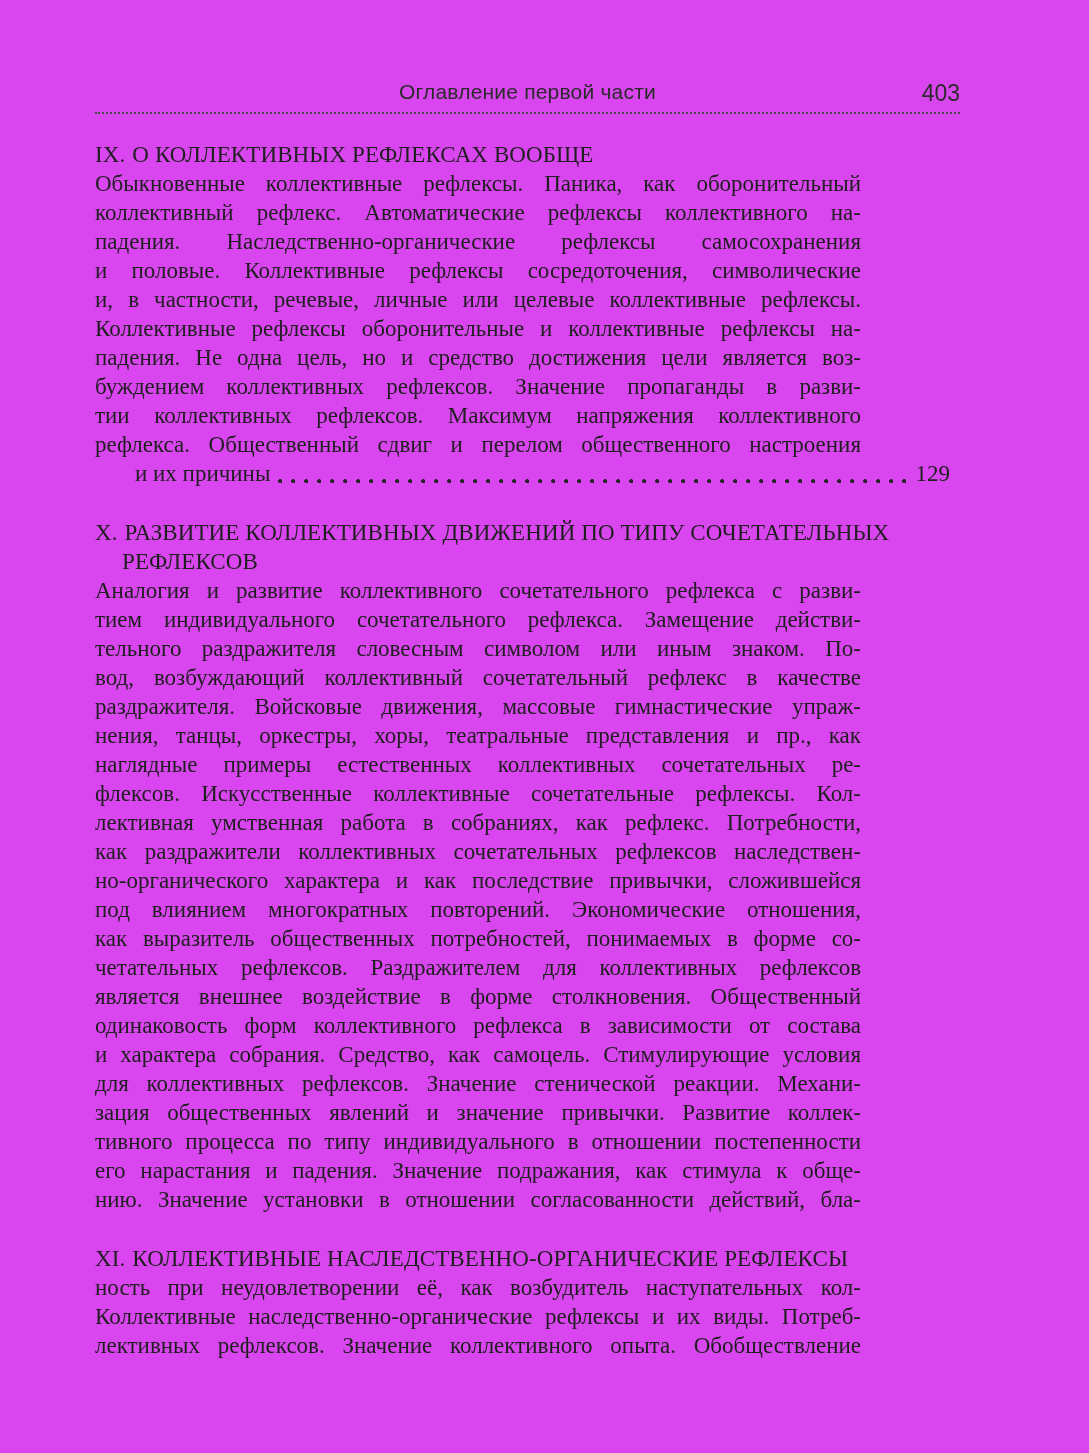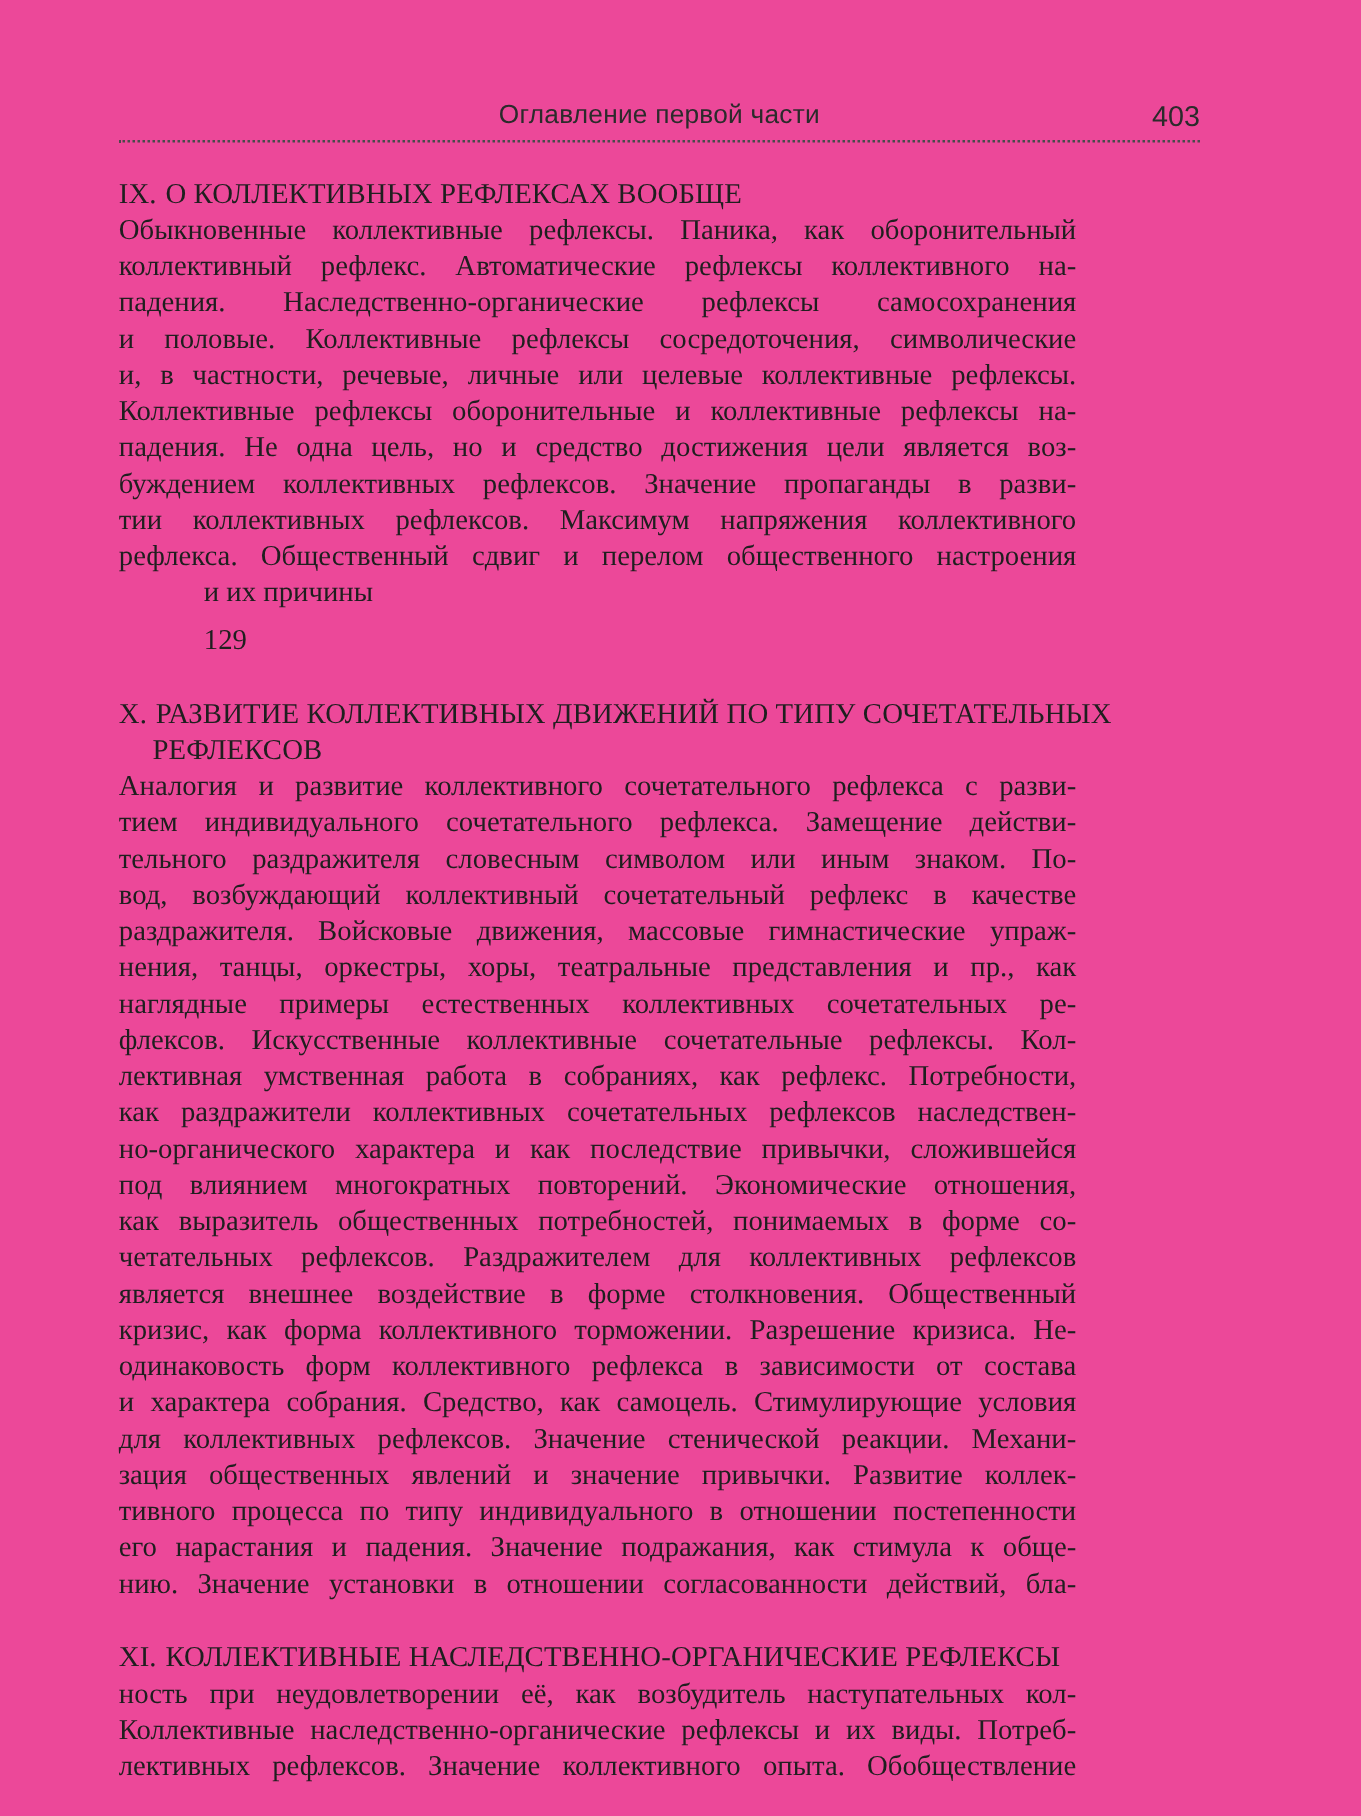--- a/index.html
+++ b/index.html
@@ -1,20 +1,20 @@
 <!DOCTYPE html>
 <html lang="ru"><head>
 <meta charset="utf-8">
 <style>
   html, body { margin: 0; padding: 0; background: #ffffff; }
   .page {
     position: relative;
     width: 1089px;
     height: 1453px;
-    background: #ec4899;
+    background: #d946ef;
     color: #1f1f1f;
     font-family: "Liberation Serif", "DejaVu Serif", serif;
     box-sizing: border-box;
     padding: 80px 0 0 95px;
     overflow: hidden;
   }
   .col { width: 865px; } 
   .running-head {
     position: relative;
     width: 865px;
@@ -55,27 +55,26 @@
   .roman { margin-right: 7px; }
   .bodyline {
     width: 766px;
     font-size: 23px;
     line-height: 29px;
     text-align: justify;
     text-align-last: justify;
     white-space: nowrap;
   }
   .leader-row {
-    margin-left: 68px;
+    margin-left: 40px;
     width: 815px; 
     display: flex;
     align-items: baseline;
     font-size: 23px;
     line-height: 29px;
-    flex-direction: column;
   }
   .leader-text { white-space: nowrap; }
   .dots {
     flex: 1 1 auto;
     height: 5px;
     align-self: flex-end;
     margin: 0 6px 4px 8px;
     background-image: radial-gradient(circle at 2.2px 2.2px, #242424 1.8px, rgba(0,0,0,0) 2.3px);
     background-size: 13px 5px;
     background-repeat: repeat-x;
@@ -122,21 +121,20 @@
         <div class="bodyline">нения, танцы, оркестры, хоры, театральные представления и пр., как</div>
         <div class="bodyline">наглядные примеры естественных коллективных сочетательных ре-</div>
         <div class="bodyline">флексов. Искусственные коллективные сочетательные рефлексы. Кол-</div>
         <div class="bodyline">лективная умственная работа в собраниях, как рефлекс. Потребности,</div>
         <div class="bodyline">как раздражители коллективных сочетательных рефлексов наследствен-</div>
         <div class="bodyline">но-органического характера и как последствие привычки, сложившейся</div>
         <div class="bodyline">под влиянием многократных повторений. Экономические отношения,</div>
         <div class="bodyline">как выразитель общественных потребностей, понимаемых в форме со-</div>
         <div class="bodyline">четательных рефлексов. Раздражителем для коллективных рефлексов</div>
         <div class="bodyline">является внешнее воздействие в форме столкновения. Общественный</div>
-        <div class="bodyline">кризис, как форма коллективного торможении. Разрешение кризиса. Не-</div>
         <div class="bodyline">одинаковость форм коллективного рефлекса в зависимости от состава</div>
         <div class="bodyline">и характера собрания. Средство, как самоцель. Стимулирующие условия</div>
         <div class="bodyline">для коллективных рефлексов. Значение стенической реакции. Механи-</div>
         <div class="bodyline">зация общественных явлений и значение привычки. Развитие коллек-</div>
         <div class="bodyline">тивного процесса по типу индивидуального в отношении постепенности</div>
         <div class="bodyline">его нарастания и падения. Значение подражания, как стимула к обще-</div>
         <div class="bodyline">нию. Значение установки в отношении согласованности действий, бла-</div>
       </section>
       <section class="entry">
         <div class="heading"><span class="roman">XI.</span><span>КОЛЛЕКТИВНЫЕ НАСЛЕДСТВЕННО-ОРГАНИЧЕСКИЕ РЕФЛЕКСЫ</span></div>

